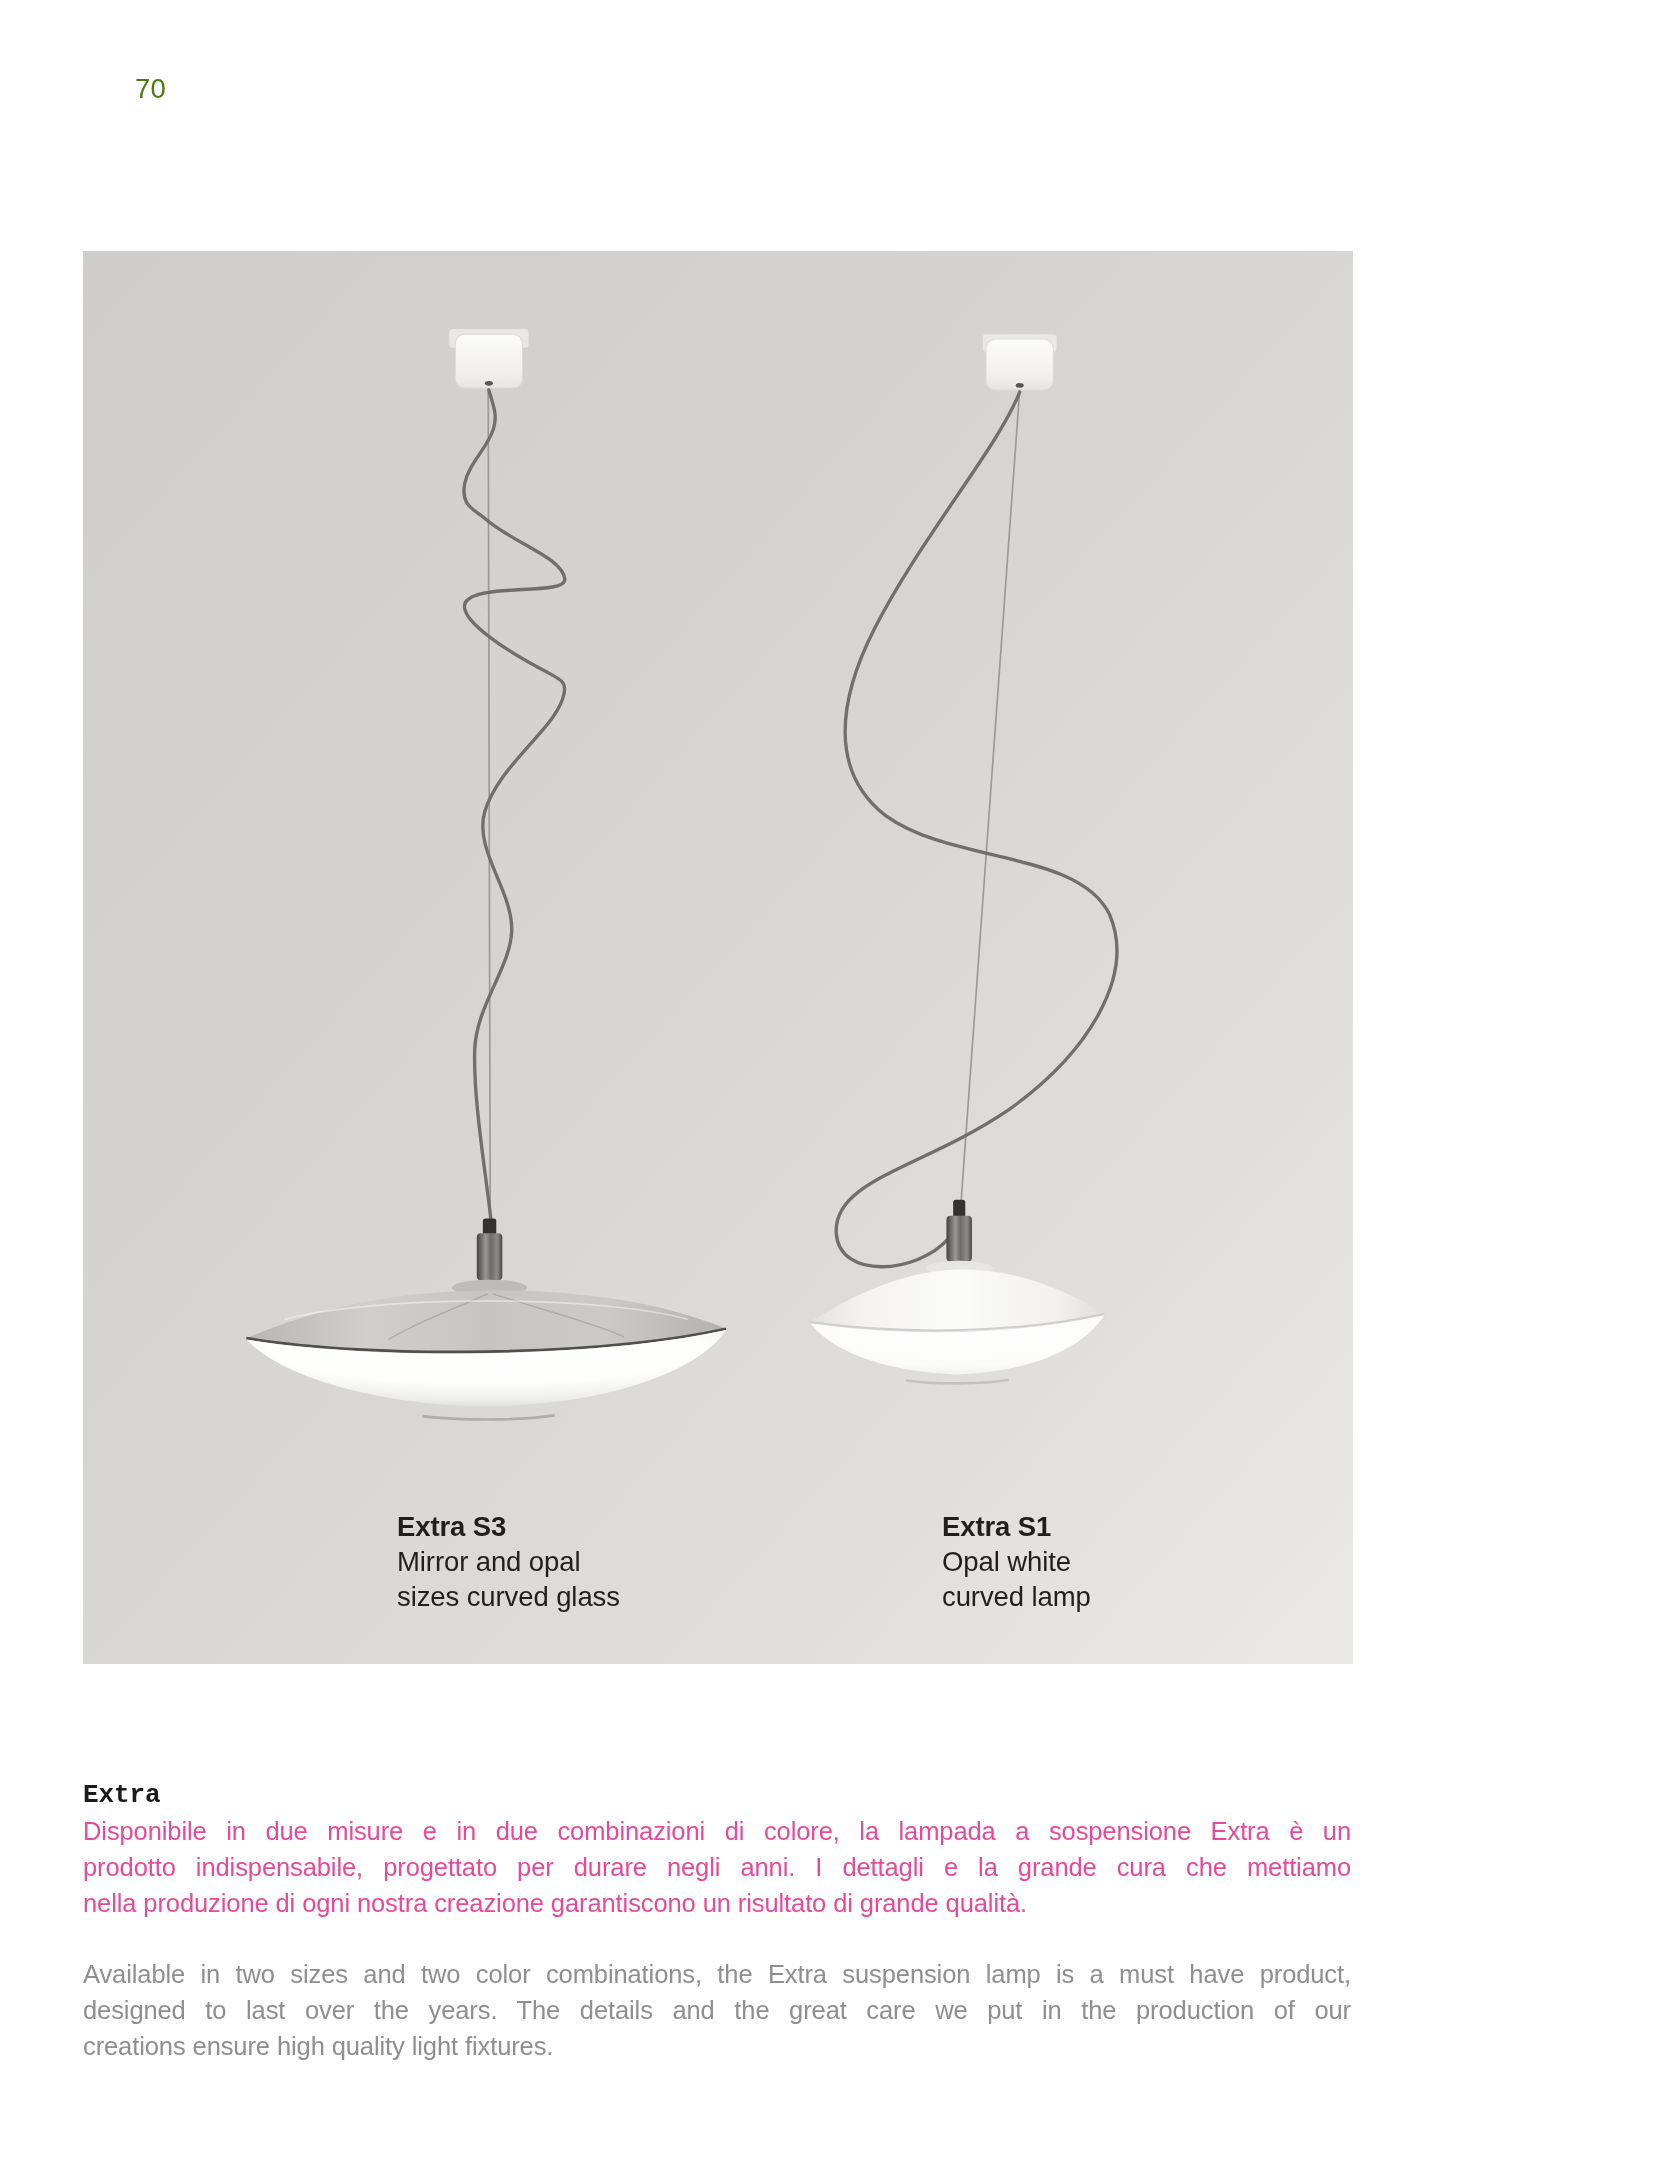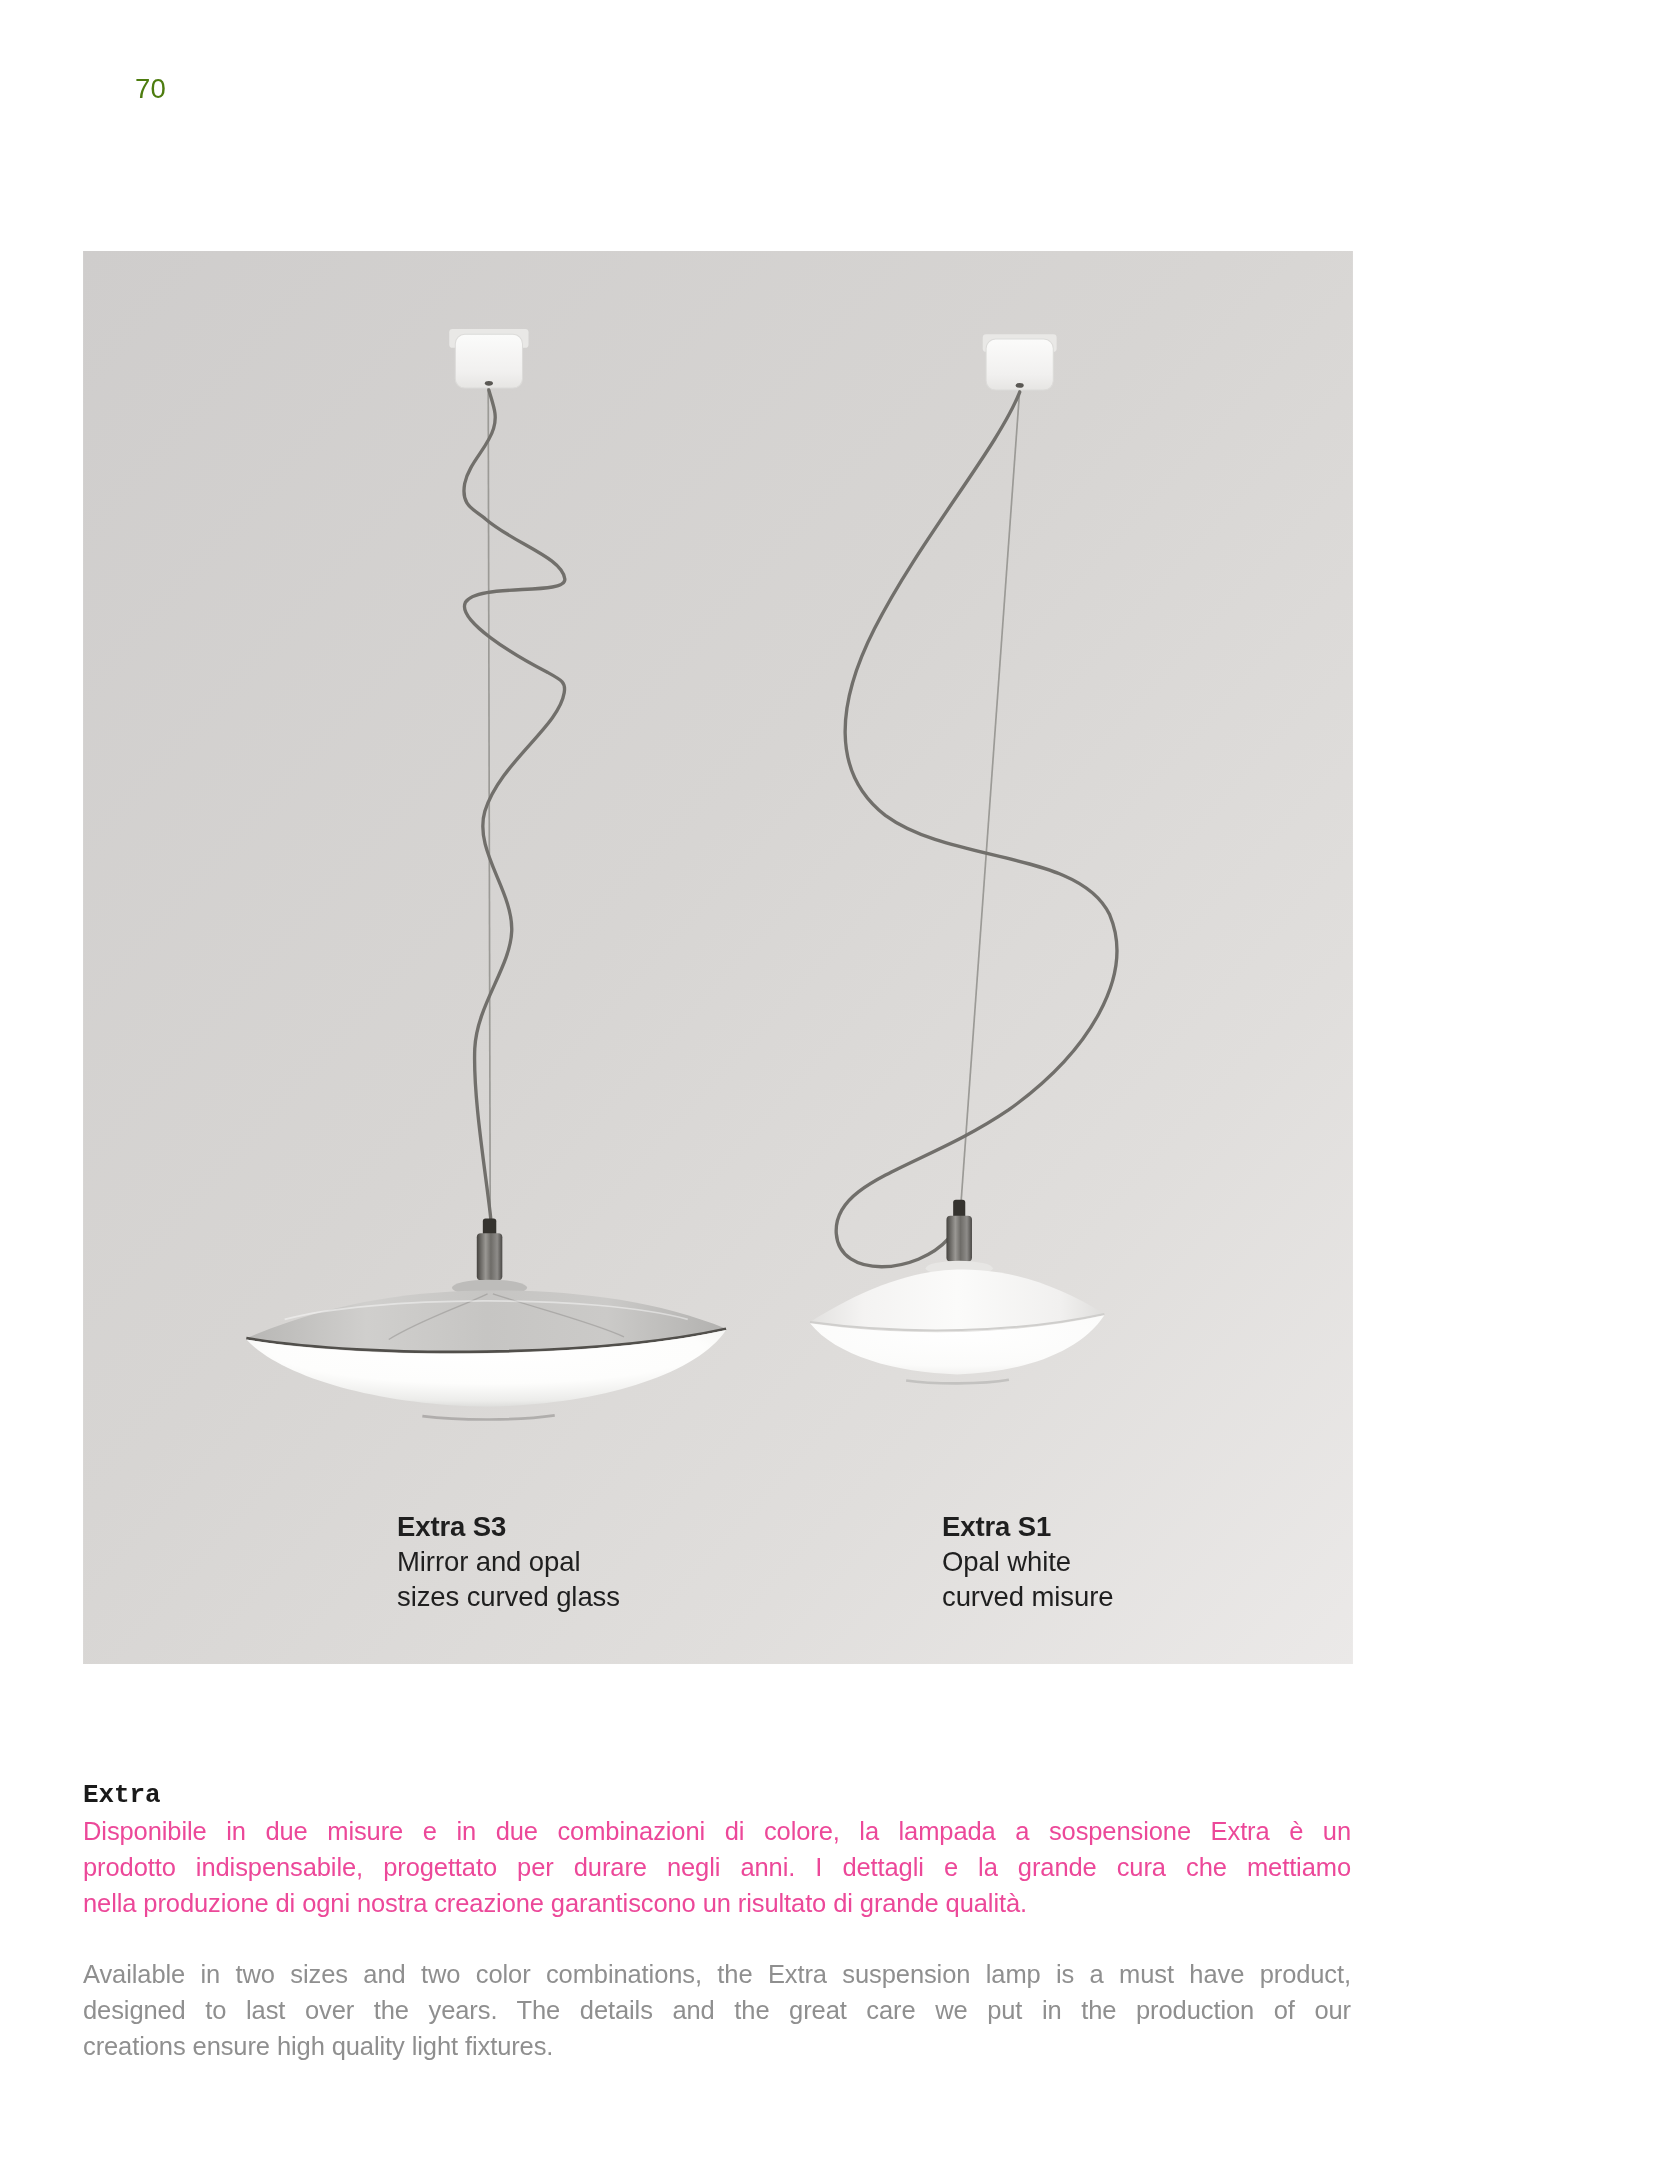--- a/index.html
+++ b/index.html
@@ -166,21 +166,21 @@
 
   <div class="label label-s3">
     <div class="label-name">Extra S3</div>
     <div class="label-desc">Mirror and opal</div>
     <div class="label-desc">sizes curved glass</div>
   </div>
 
   <div class="label label-s1">
     <div class="label-name">Extra S1</div>
     <div class="label-desc">Opal white</div>
-    <div class="label-desc">curved misure</div>
+    <div class="label-desc">curved lamp</div>
   </div>
 </figure>
 
 <section class="text-block">
   <h2>Extra</h2>
   <div class="para it">
     <div class="line">Disponibile in due misure e in due combinazioni di colore, la lampada a sospensione Extra è un</div>
     <div class="line">prodotto indispensabile, progettato per durare negli anni. I dettagli e la grande cura che mettiamo</div>
     <div class="line last">nella produzione di ogni nostra creazione garantiscono un risultato di grande qualità.</div>
   </div>

